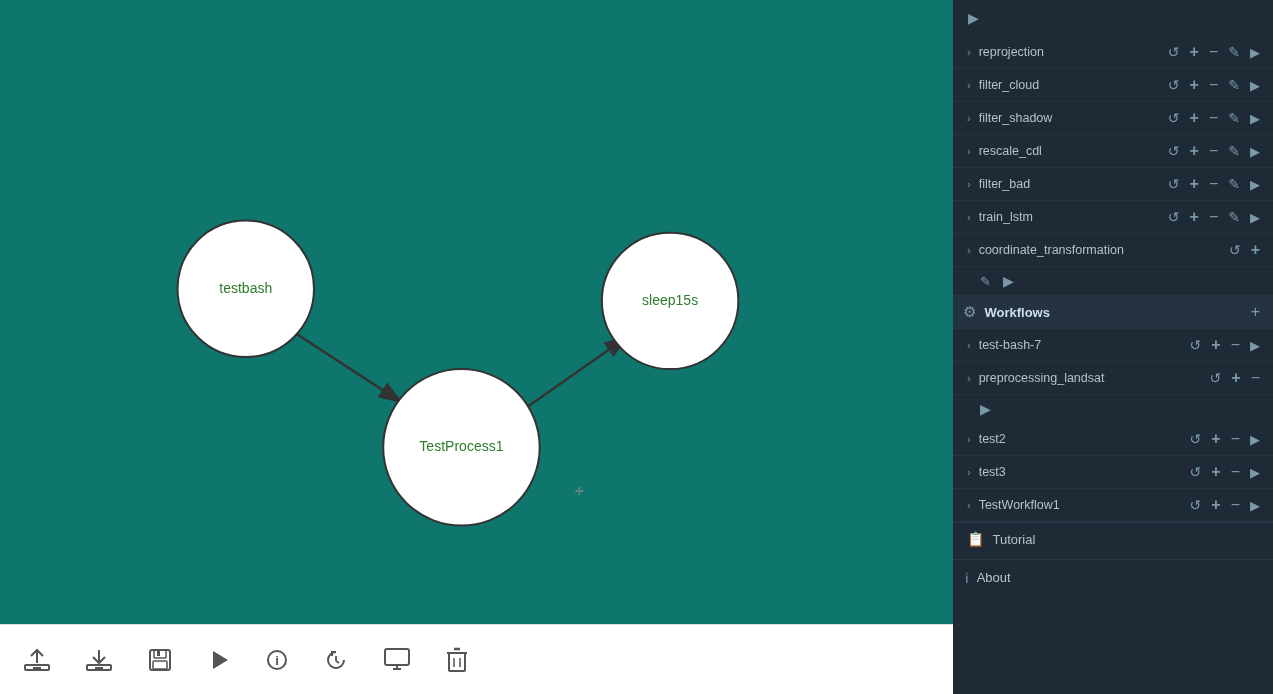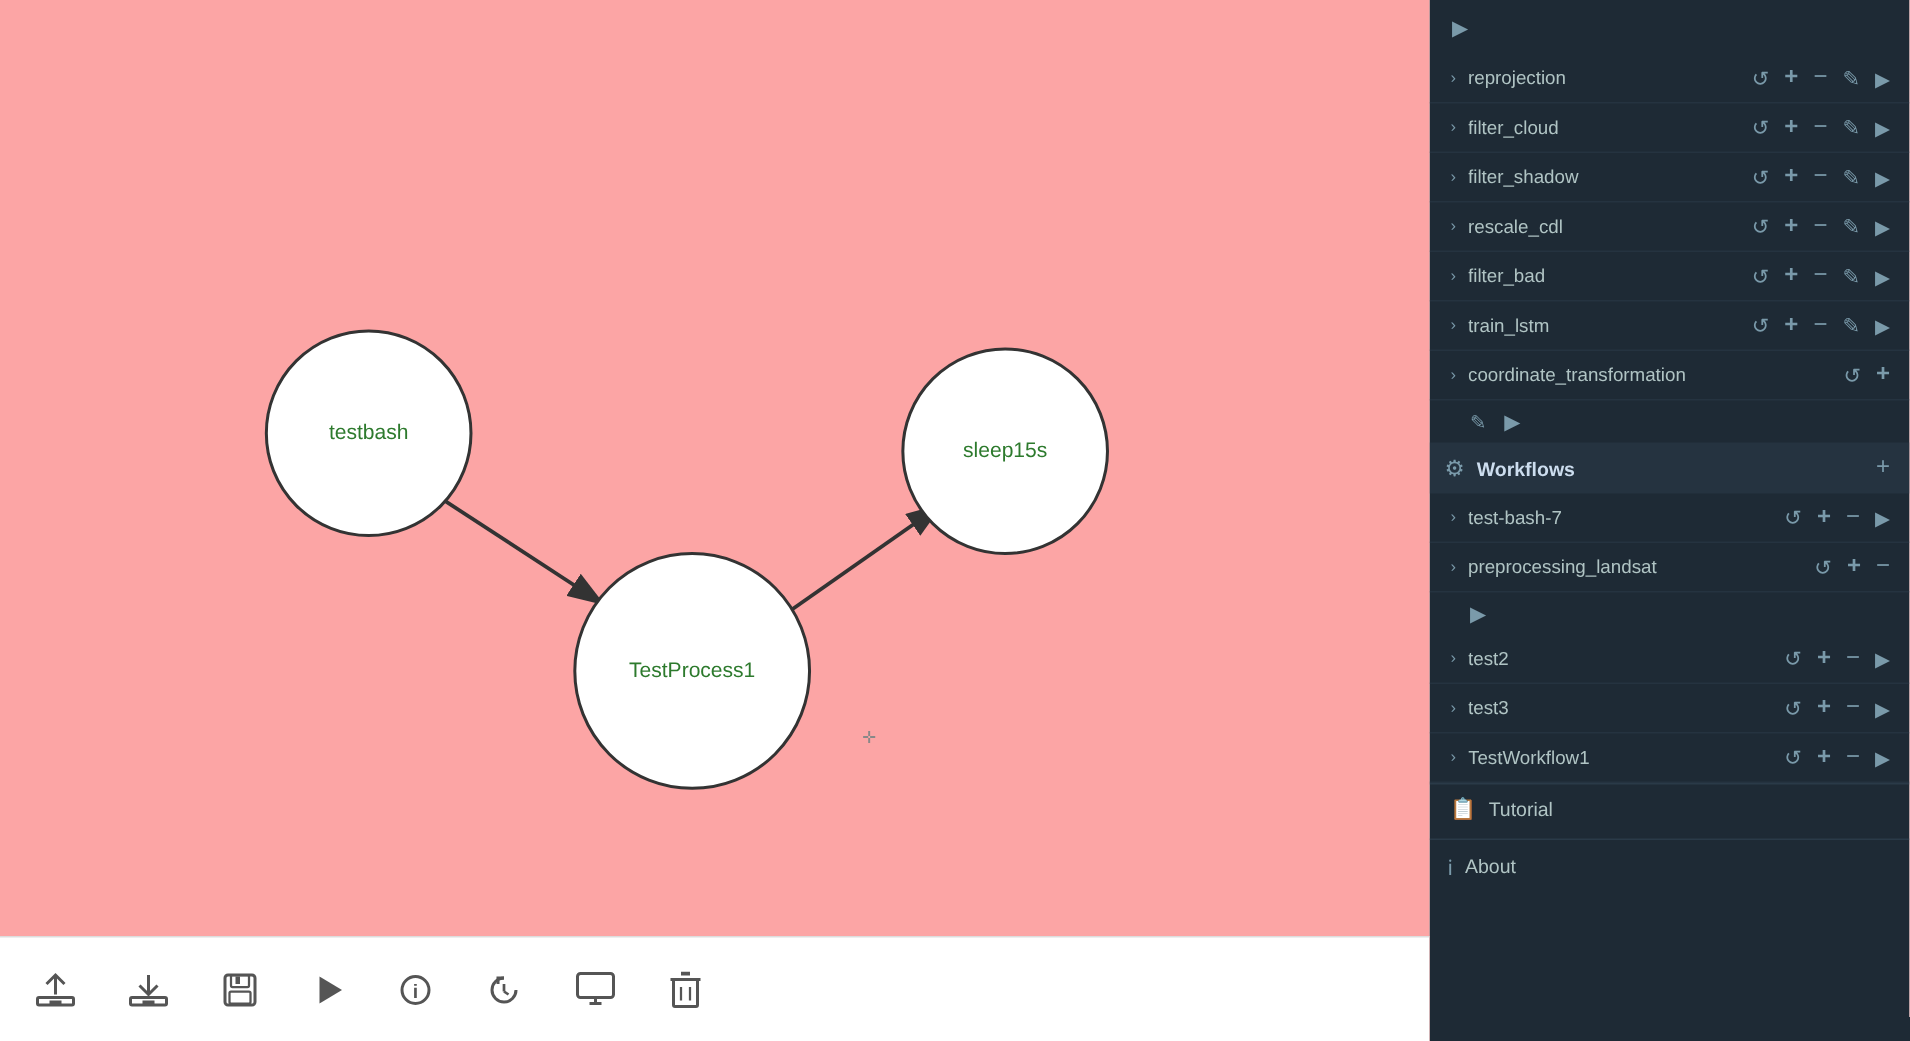--- a/index.html
+++ b/index.html
@@ -9,21 +9,21 @@
       display: flex;
       font-family: Arial, sans-serif;
       overflow: hidden;
       background: #f0f2f5;
     }
 
     
     .canvas-area {
       flex: 1;
       position: relative;
-      background: #fca5a5;
+      background: #0f766e;
       overflow: hidden;
     }
 
     
     .graph-svg {
       position: absolute;
       top: 0; left: 0;
       width: 100%;
       height: 100%;
     }

